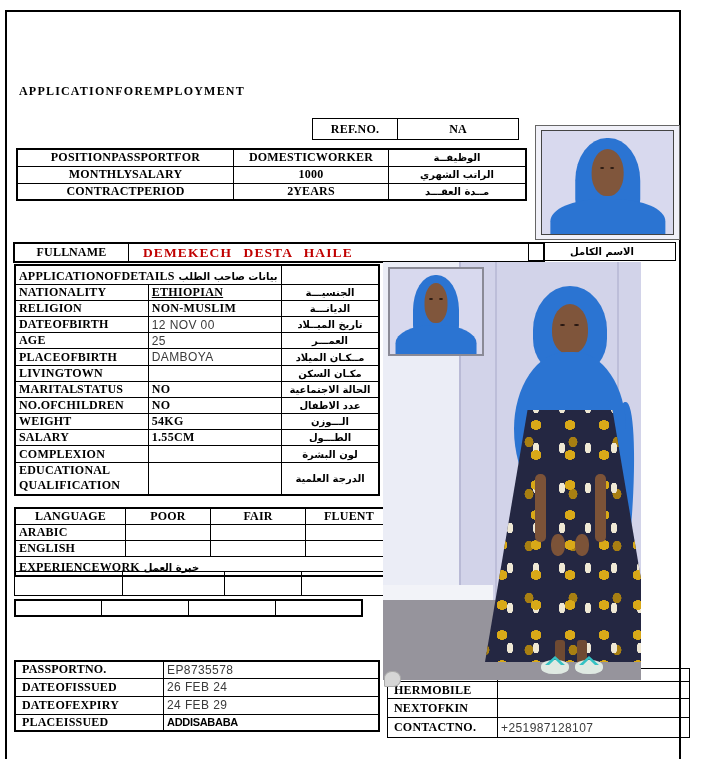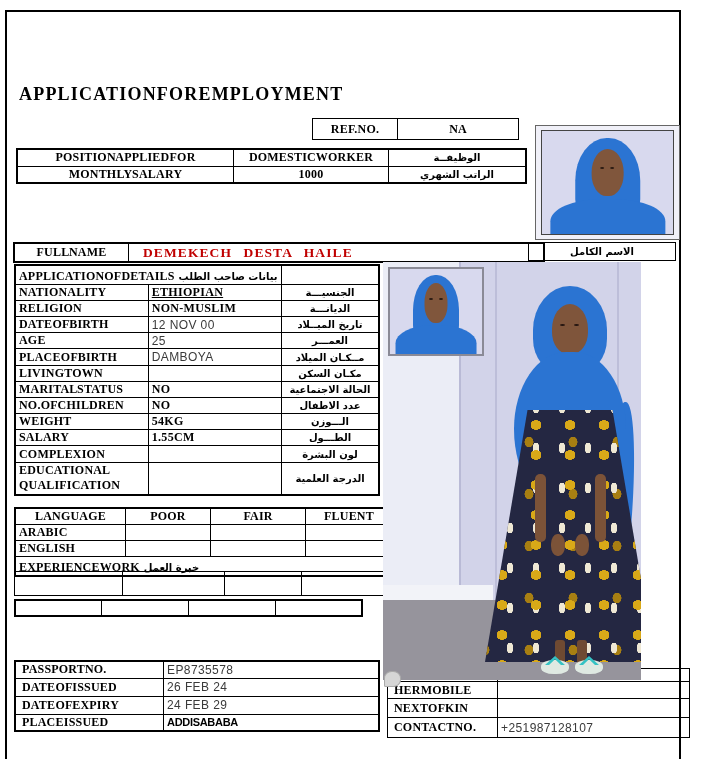--- a/index.html
+++ b/index.html
@@ -1,20 +1,20 @@
 <!DOCTYPE html>
 <html><head>
 <meta charset="utf-8">
 <style>
   html,body{margin:0;padding:0;background:#fff;}
   .page{position:relative;width:701px;height:759px;background:#fff;overflow:hidden;
         font-family:"Liberation Serif",serif;}
   .abs{position:absolute;}
   .page-border{left:5px;top:10px;width:672px;height:747px;border:2px solid #000;}
-  .title{left:19px;top:84px;font-size:18px;font-weight:bold;letter-spacing:1.2px;word-spacing:-2px;color:#000;}
+  .title{left:19px;top:84px;font-size:12px;font-weight:bold;letter-spacing:1.2px;word-spacing:-2px;color:#000;}
 
   table{border-collapse:collapse;table-layout:fixed;}
   td{border:1px solid #000;padding:0 3px;overflow:hidden;white-space:nowrap;}
   table.bold-frame{border:2px solid #000;}
 
   .lbl{font-family:"Liberation Serif",serif;font-weight:bold;font-size:12px;word-spacing:-3px;letter-spacing:.2px;color:#000;}
   .ctr{text-align:center;}
   .fill{font-family:"Liberation Sans",sans-serif;font-weight:normal;font-size:12px;color:#3a3a3a;letter-spacing:.4px;}
   .bserif{font-family:"Liberation Serif",serif;font-weight:bold;font-size:12px;letter-spacing:.3px;}
   .bsans{font-family:"Liberation Sans",sans-serif;font-weight:bold;font-size:11px;letter-spacing:-.3px;}
@@ -87,28 +87,33 @@
         <tr style="height:21px;">
       <td class="lbl ctr" style="width:78px;">REF.NO.</td>
       <td class="lbl ctr" style="width:114px;">NA</td>
     </tr>
   </tbody>
     </table>
 
   <table class="abs bold-frame" style="left:16px;top:148px;width:487px;">
     <tbody>
         <tr style="height:17px;">
-      <td class="lbl ctr" style="width:209px;">POSITION APPLIED FOR</td>
+      <td class="lbl ctr" style="width:209px;">POSITION PASSPORT FOR</td>
       <td class="lbl ctr" style="width:148px;">DOMESTIC WORKER</td>
       <td class="ar" style="width:130px;">الوظيفــة</td>
     </tr>
     <tr style="height:17px;">
       <td class="lbl ctr">MONTHLY SALARY</td>
       <td class="lbl ctr">1000</td>
       <td class="ar">الراتب الشهري</td>
+    </tr>
+    <tr style="height:17px;">
+      <td class="lbl ctr">CONTRACT PERIOD</td>
+      <td class="lbl ctr">2 YEARS</td>
+      <td class="ar">مــدة العقـــد</td>
     </tr>
   </tbody>
     </table>
 
   <div class="abs photo-frame">
     <div class="inner">
       <div class="bust">
         <div class="hijab"></div>
         <div class="drape"></div>
         <div class="face">

